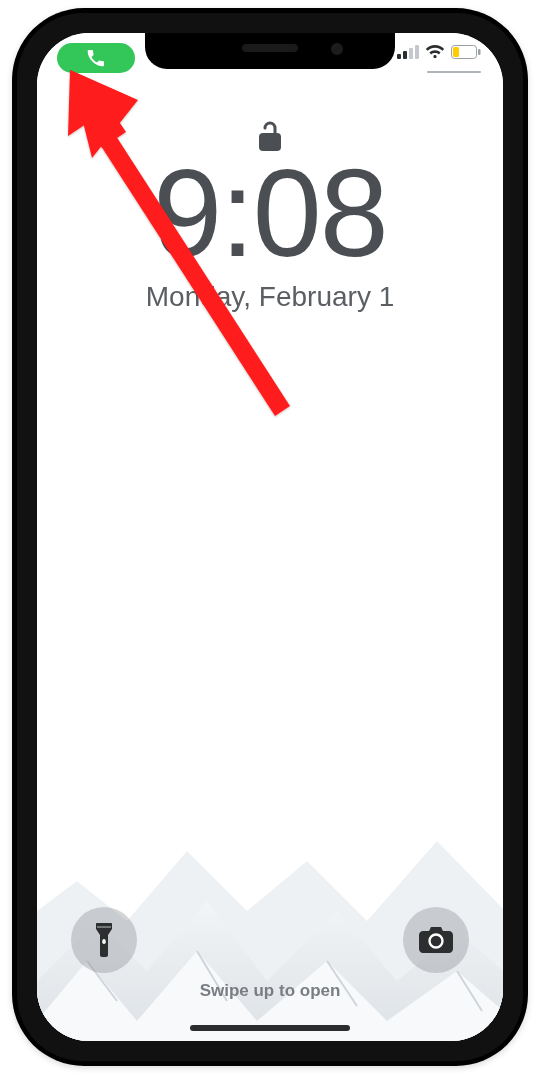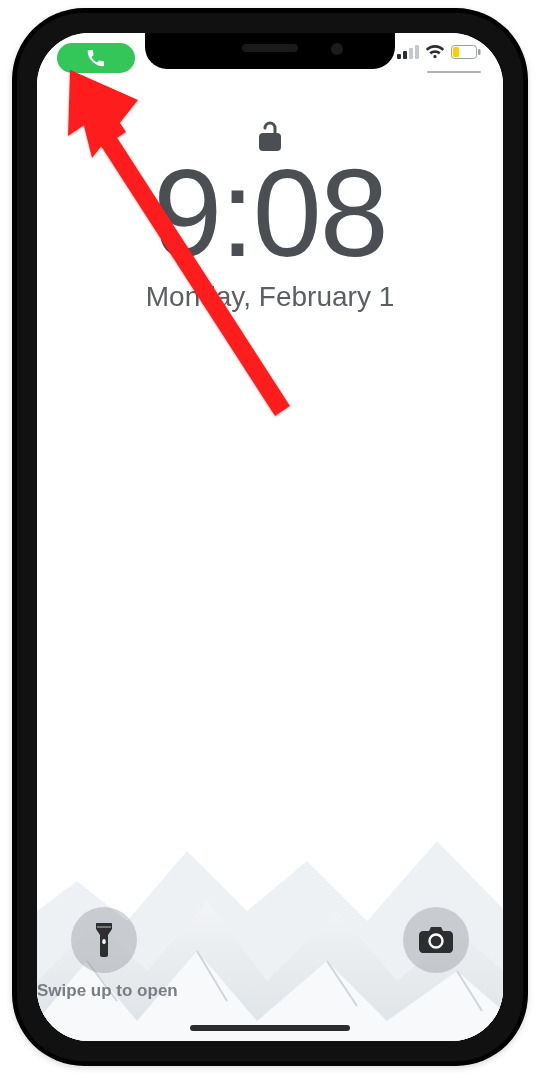--- a/index.html
+++ b/index.html
@@ -27,21 +27,21 @@
   .wallpaper{position:absolute;inset:0;background:#fff;}
   .mtn{position:absolute;bottom:0;left:0;right:0;height:320px;}
   
   .lock-wrap{position:absolute;left:0;right:0;top:86px;text-align:center;}
   .time{position:absolute;left:0;right:0;top:118px;text-align:center;font-size:124px;font-weight:300;color:#4b4f54;letter-spacing:-2px;line-height:1;}
   .date{position:absolute;left:0;right:0;top:248px;text-align:center;font-size:28px;font-weight:400;color:#5b5f63;}
   
   .quick{position:absolute;bottom:68px;width:66px;height:66px;border-radius:50%;background:rgba(120,125,130,.32);display:flex;align-items:center;justify-content:center;}
   .quick.flash{left:34px;}
   .quick.cam{right:34px;}
-  .swipe-hint{position:absolute;bottom:40px;left:0;right:0;font-size:17px;font-weight:600;color:#7a7e82;}
+  .swipe-hint{position:absolute;bottom:40px;left:0;right:0;text-align:center;font-size:17px;font-weight:600;color:#7a7e82;}
   .home-ind{position:absolute;bottom:10px;left:50%;transform:translateX(-50%);width:160px;height:6px;border-radius:4px;background:#2a2c2e;}
   
   .arrow{position:absolute;z-index:20;pointer-events:none;}
 </style>
 </head>
 <body>
 
 <div class="stage">
   <div class="phone">
     <div class="side mute"></div>

